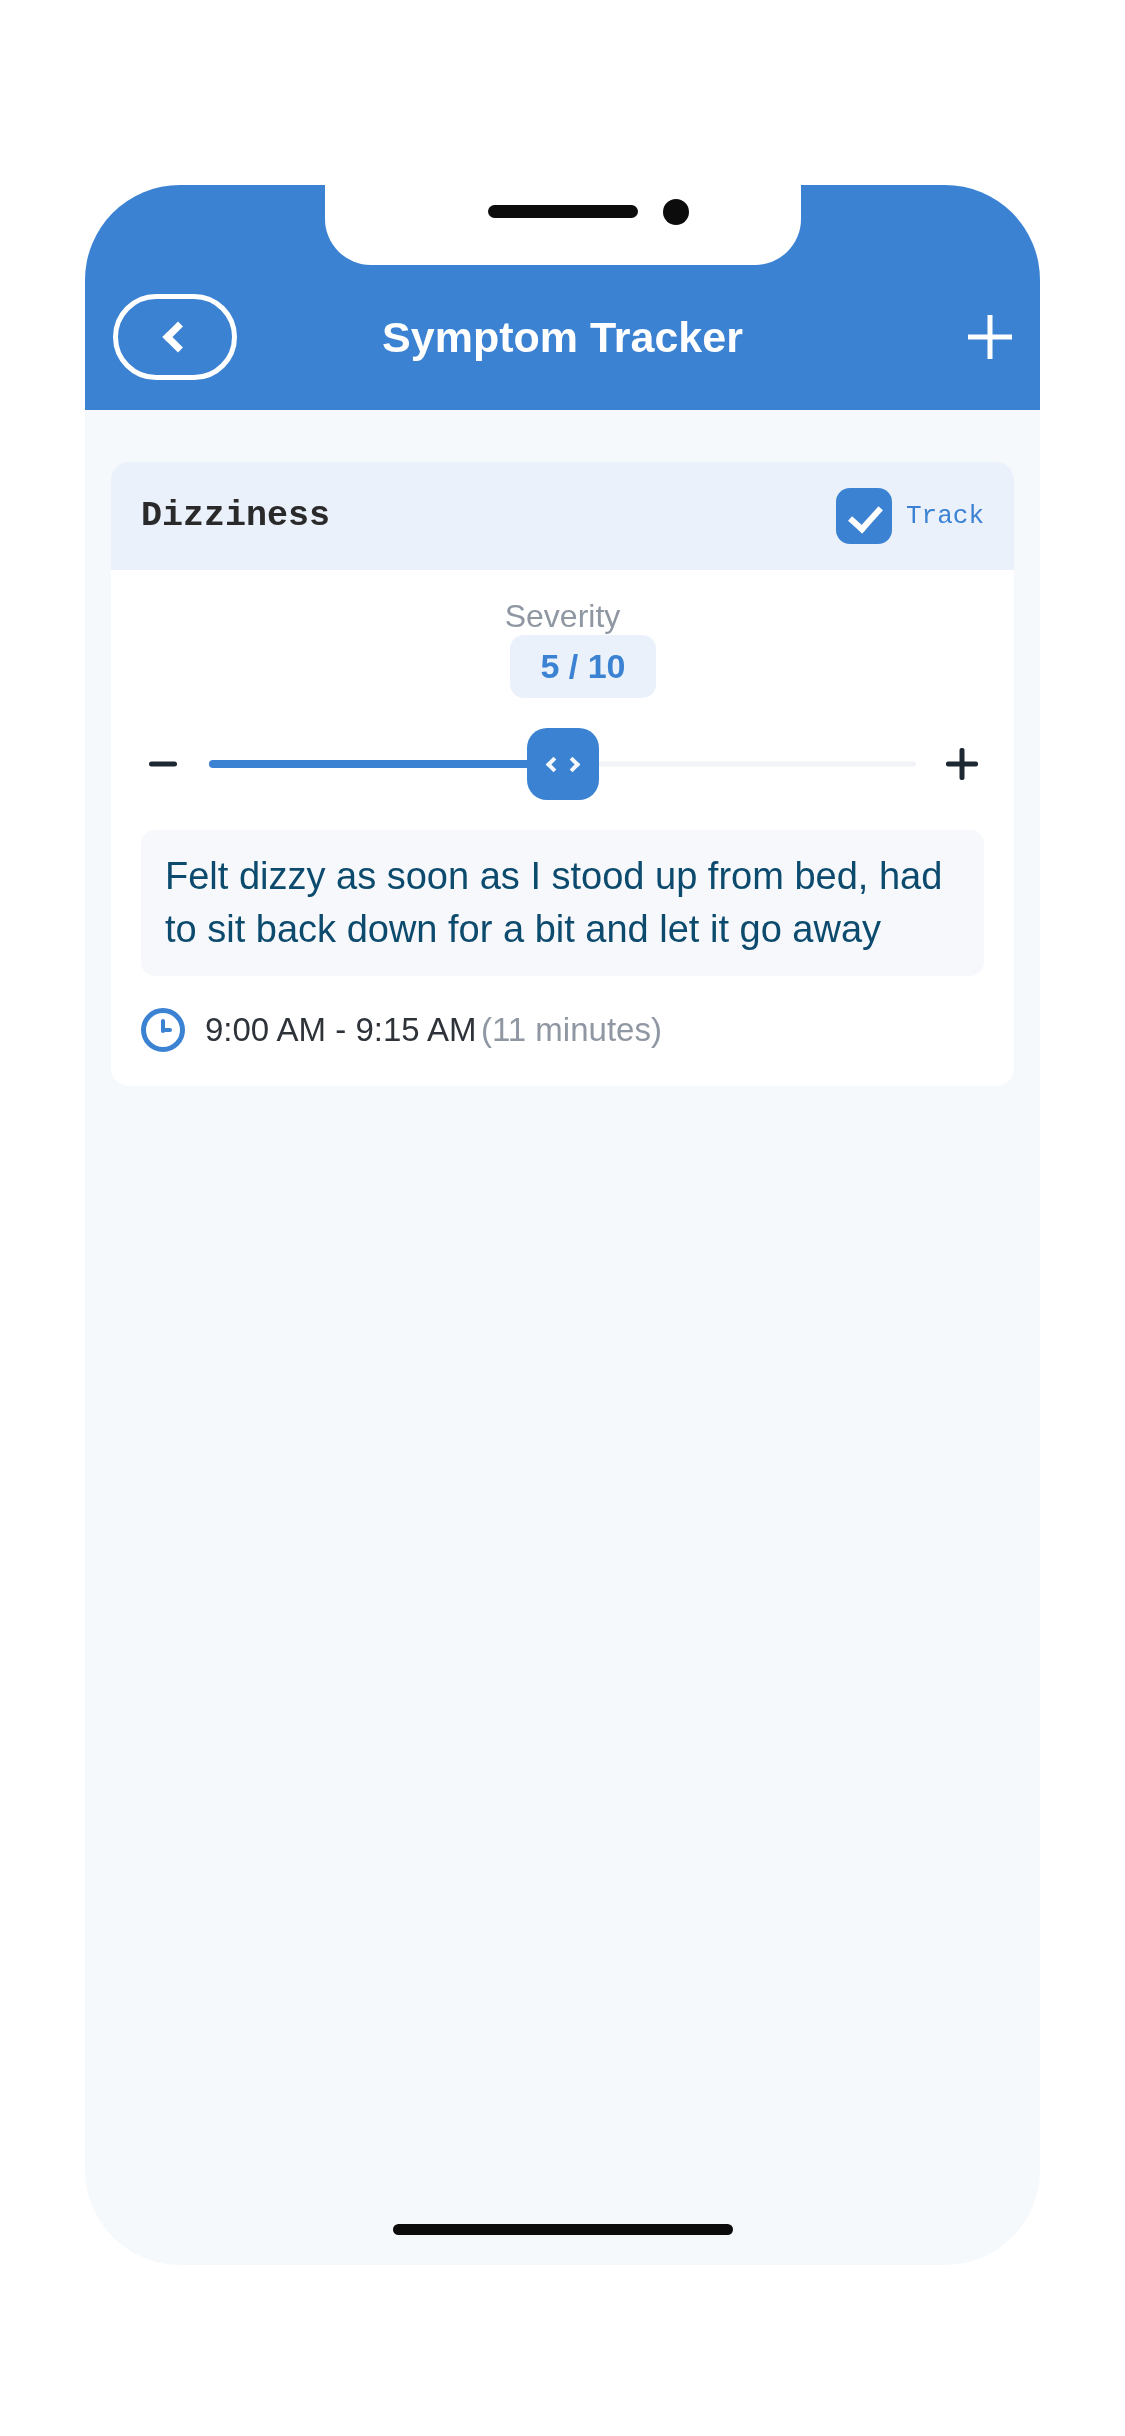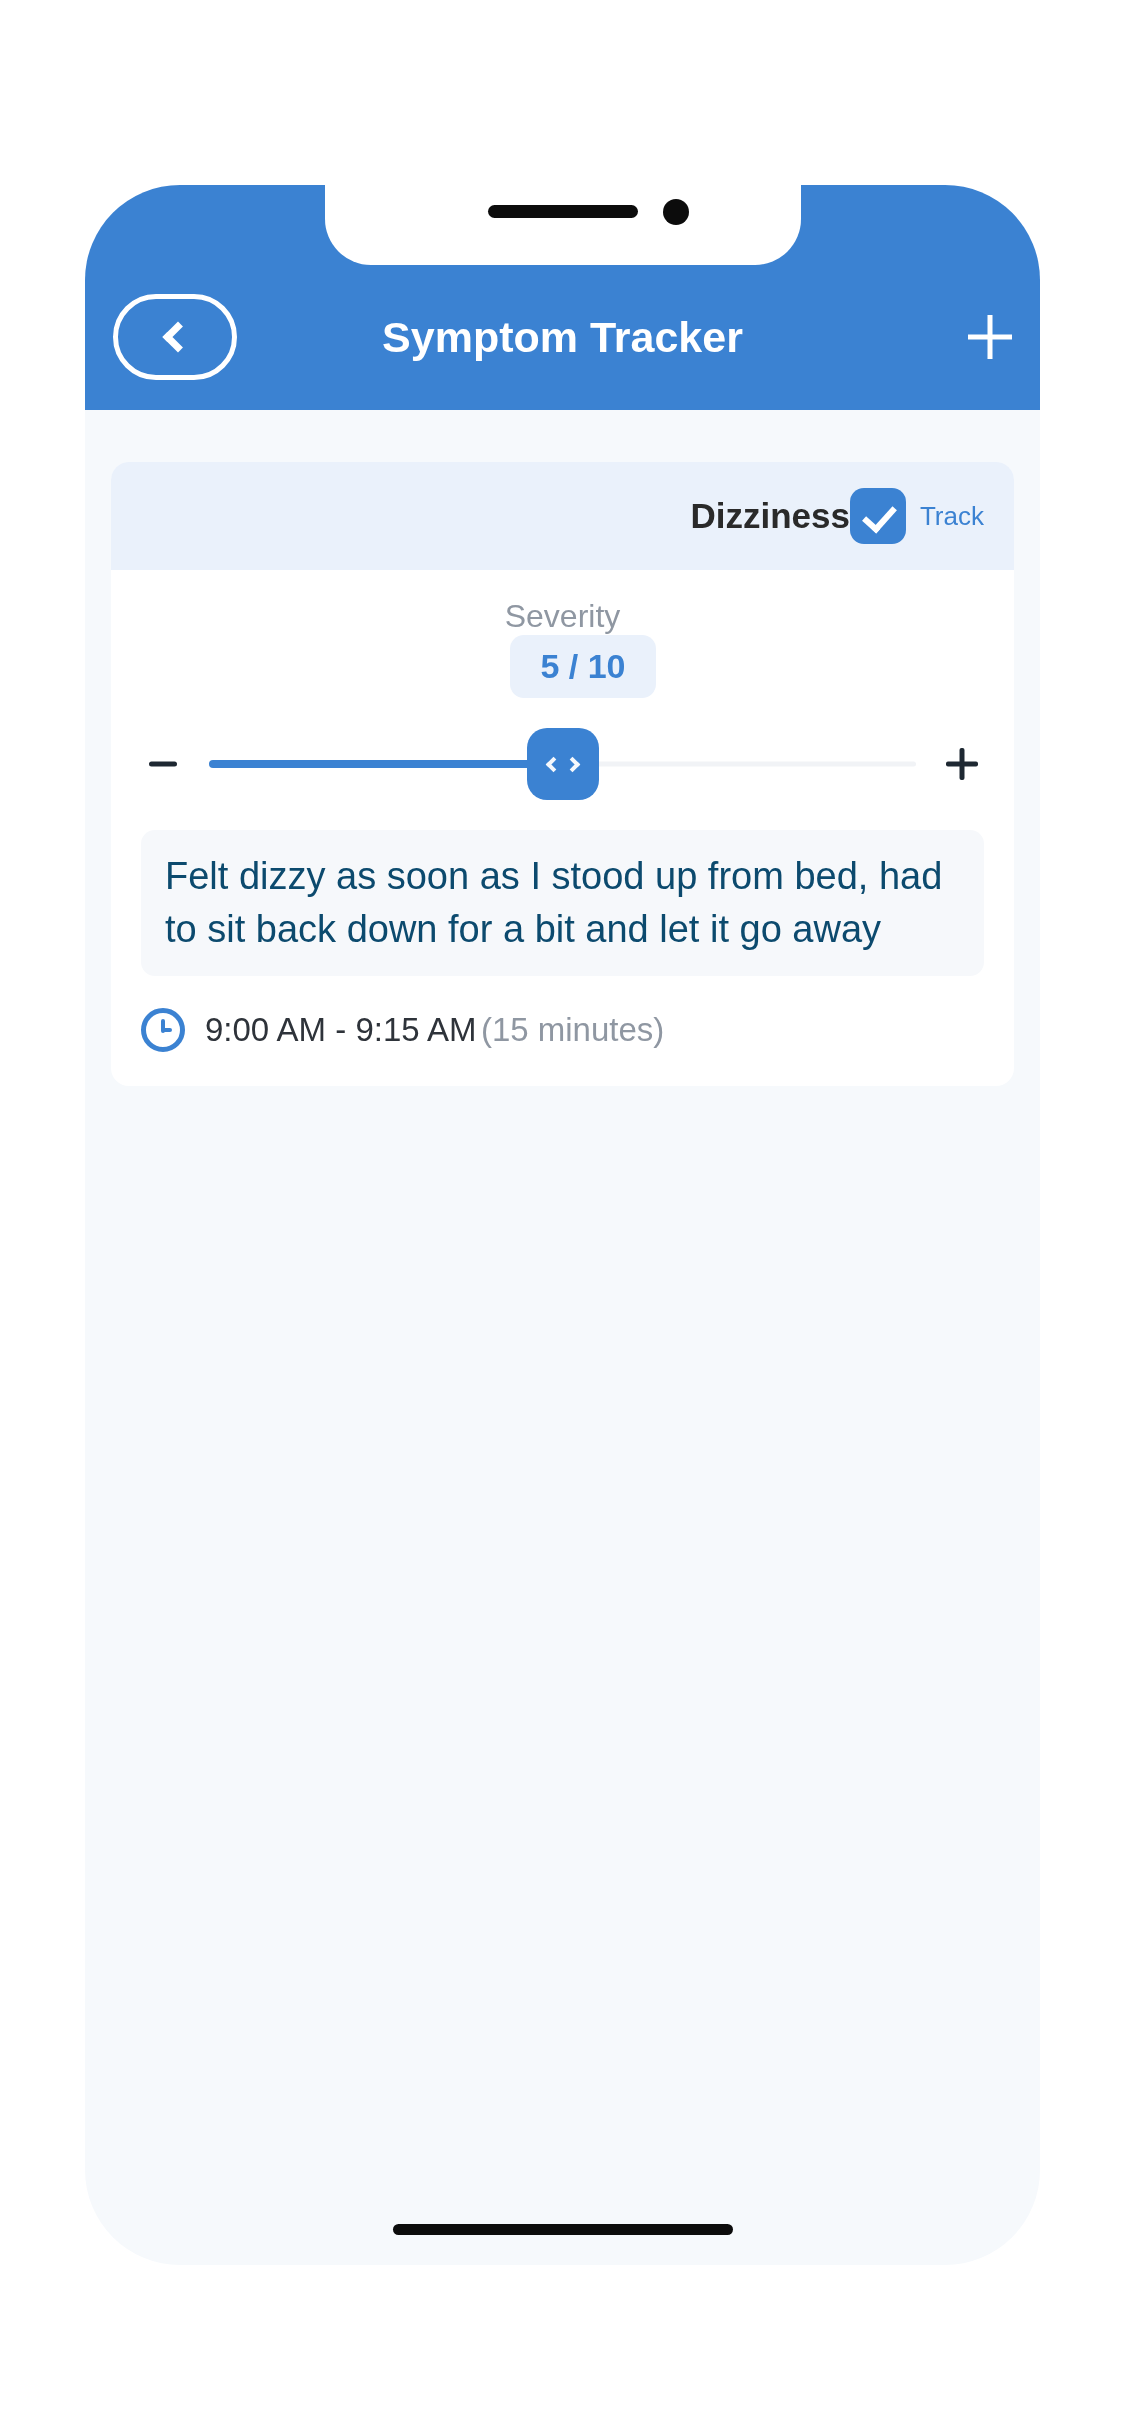--- a/index.html
+++ b/index.html
@@ -149,21 +149,22 @@
     border-radius: var(--card-radius);
     overflow: hidden;
   }
 
   
   .card-row-head {
     background: var(--brand-blue-light);
     padding: 26px 30px 26px 30px;
     display: flex;
     align-items: center;
-    justify-content: flex-end;
+    justify-content: space-between;
+    font-family: Liberation Mono, monospace;
   }
   .symptom-name {
     font-size: 35px;
     font-weight: 700;
     color: var(--text-dark);
   }
   .track-group {
     display: flex;
     align-items: center;
     gap: 14px;
@@ -411,21 +412,21 @@
             </div>
             <div class="slider-btn plus"></div>
           </div>
 
           <div class="note">Felt dizzy as soon as I stood up from bed, had to sit back down for a bit and let it go away</div>
 
           <div class="time-row">
             <div class="clock-icon"></div>
             <div>
               <span class="time-text">9:00 AM - 9:15 AM</span>
-              <span class="time-text time-paren">(15 minutes)</span>
+              <span class="time-text time-paren">(11 minutes)</span>
             </div>
           </div>
 
         </div>
       </div>
 
       <div class="home-bar"></div>
     </div>
 
   </div>

